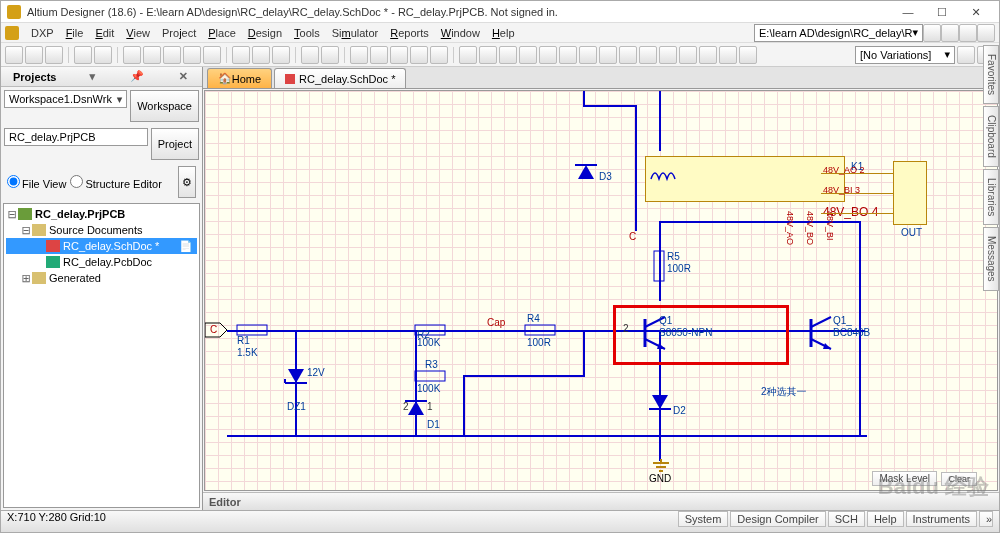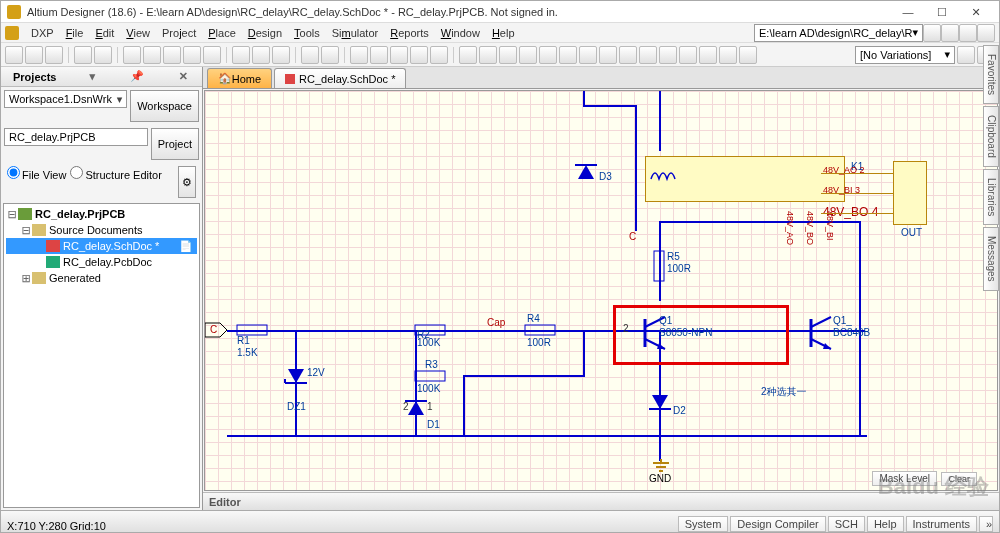--- a/index.html
+++ b/index.html
@@ -17,21 +17,21 @@
 .tb-sep{width:1px;height:16px;background:#ccc;margin:0 3px}
 .tb-combo{height:18px;background:#fff;border:1px solid #999;padding:0 4px;display:flex;align-items:center;min-width:100px}
 .mainrow{display:flex;height:443px}
 .projpanel{width:202px;background:#f4f4f4;border-right:1px solid #999;display:flex;flex-direction:column}
 .pp-hdr{height:20px;background:linear-gradient(#f8f8f8,#e4e4e4);border-bottom:1px solid #bbb;display:flex;align-items:center;padding:0 12px;font-weight:bold}
 .pp-hdr .x{margin-left:auto;color:#666;padding:0 2px}
 .pp-row{display:flex;padding:3px;gap:3px}
 .pp-combo{flex:1;height:18px;background:#fff;border:1px solid #999;padding:0 4px;display:flex;align-items:center}
 .pp-combo .arr{margin-left:auto;color:#444}
 .pp-btn{height:32px;background:linear-gradient(#fff,#e4e4e4);border:1px solid #999;padding:0 6px;display:flex;align-items:center}
-.pp-radio{display:flex;align-items:flex-start;padding:3px 6px;gap:4px}
+.pp-radio{display:flex;align-items:center;padding:3px 6px;gap:4px}
 .pp-radio input{margin-right:2px}
 .tree{flex:1;background:#fff;border:1px solid #999;margin:2px;overflow:auto;padding:2px}
 .tree-row{display:flex;align-items:center;height:16px;white-space:nowrap}
 .tree-row .tw{width:12px;text-align:center;color:#666}
 .tree-row .ic{width:14px;height:12px;margin-right:3px;display:inline-block}
 .tree-row.sel{background:#3399ff;color:#fff}
 .tree-row.sel span{color:#fff}
 .ic-prj{background:#6a9c3a}
 .ic-fld{background:#d8c070}
 .ic-sch{background:#d44}
@@ -45,21 +45,21 @@
 .grid{position:absolute;inset:0;background-image:linear-gradient(#f3d8d8 1px,transparent 1px),linear-gradient(90deg,#f3d8d8 1px,transparent 1px);background-size:13px 13px}
 .wire{position:absolute;background:#0000cd}
 .pin{position:absolute;font-size:10px;color:#333}
 .des{position:absolute;font-size:10px;color:#003c9c}
 .netlbl{position:absolute;font-size:10px;color:#b00000}
 .redbox{position:absolute;border:3px solid #e30000}
 .conn{position:absolute;background:#fffbc4;border:1px solid #b8860b}
 .ed-bar{height:18px;background:linear-gradient(#f8f8f8,#e0e0e0);border-top:1px solid #bbb;padding:0 6px;display:flex;align-items:center;font-weight:bold;color:#555}
 .rtabs{position:absolute;right:0;top:44px;width:16px;display:flex;flex-direction:column}
 .rtab{writing-mode:vertical-rl;padding:8px 1px;background:linear-gradient(90deg,#fff,#e4e4e4);border:1px solid #aaa;margin-bottom:2px;font-size:10px;color:#555}
-.statusbar{position:absolute;bottom:0;left:0;right:0;height:22px;background:linear-gradient(#f8f8f8,#e0e0e0);border-top:1px solid #aaa;display:flex;align-items:flex-end;padding:0 6px}
+.statusbar{position:absolute;bottom:0;left:0;right:0;height:22px;background:linear-gradient(#f8f8f8,#e0e0e0);border-top:1px solid #aaa;display:flex;align-items:flex-start;padding:0 6px}
 .statusbar .sb-l{}
 .statusbar .sb-r{margin-left:auto;display:flex;gap:2px}
 .sb-btn{padding:1px 6px;border:1px solid #bbb;background:linear-gradient(#fff,#eee);color:#444}
 .wm{position:absolute;right:10px;bottom:30px;color:#737373;opacity:.4;font-size:22px;font-weight:bold}
 svg{position:absolute;overflow:visible}
 </style>
 </head>
 <body>
 
 <div class="titlebar">

